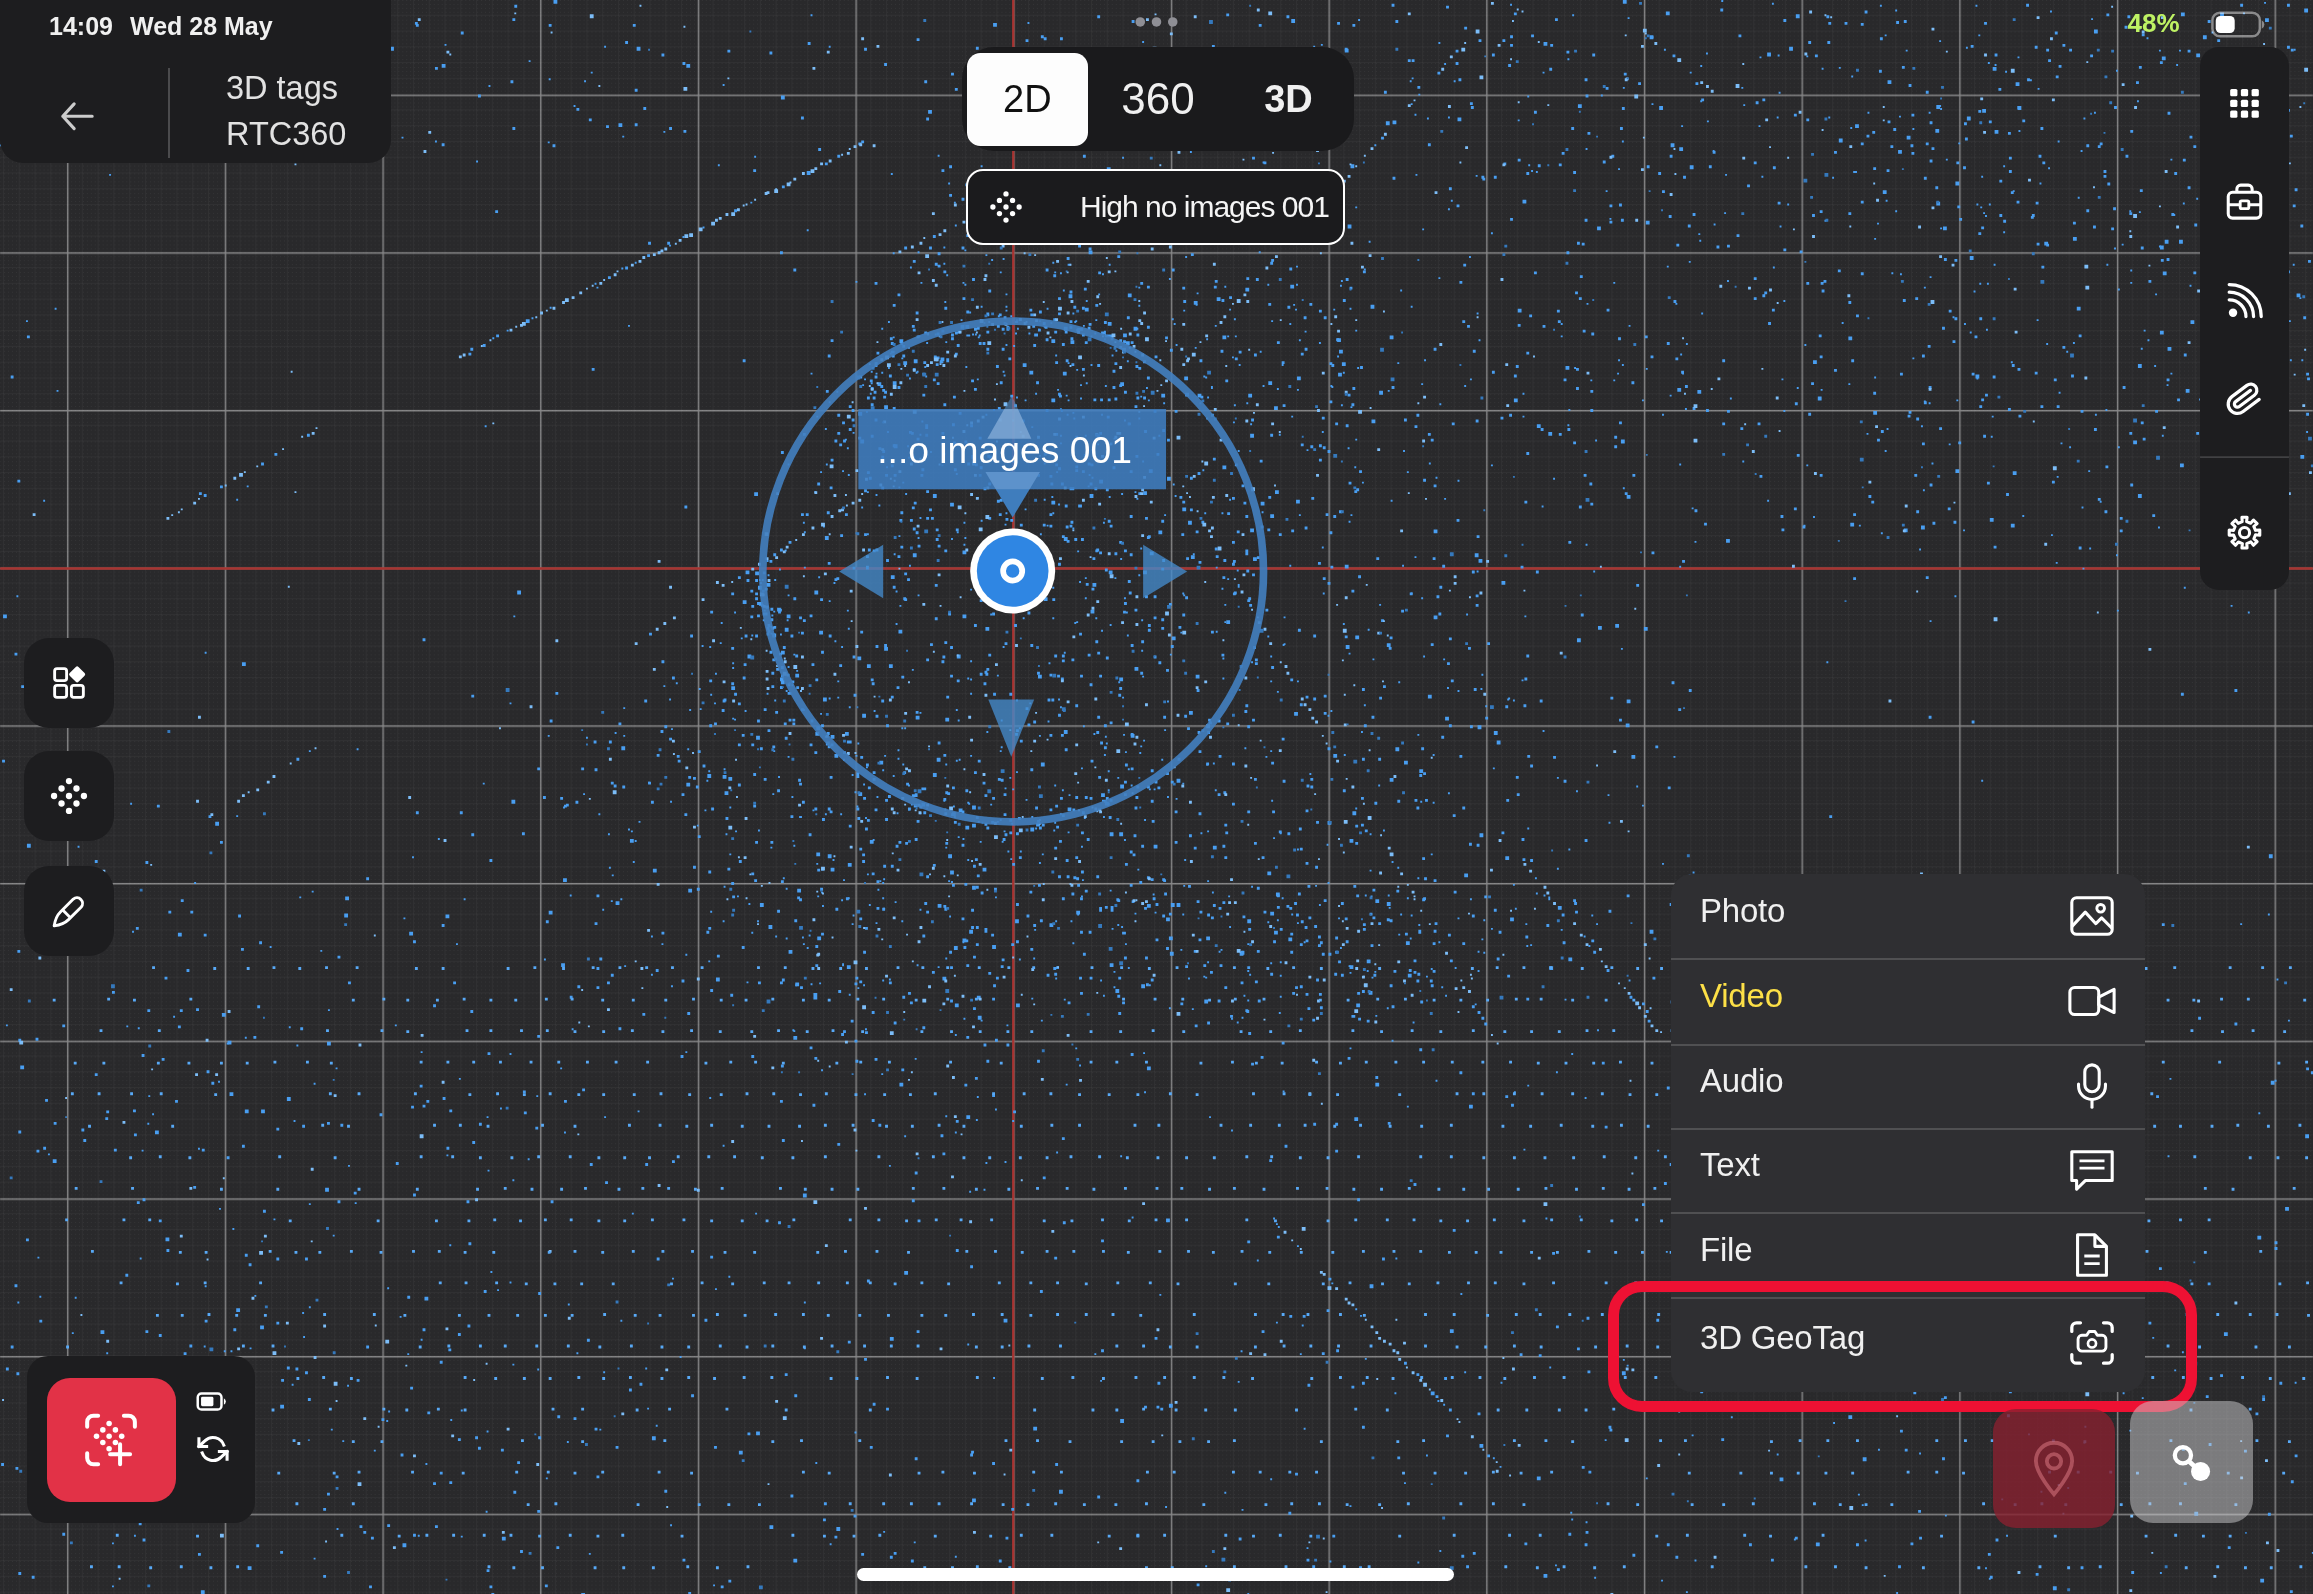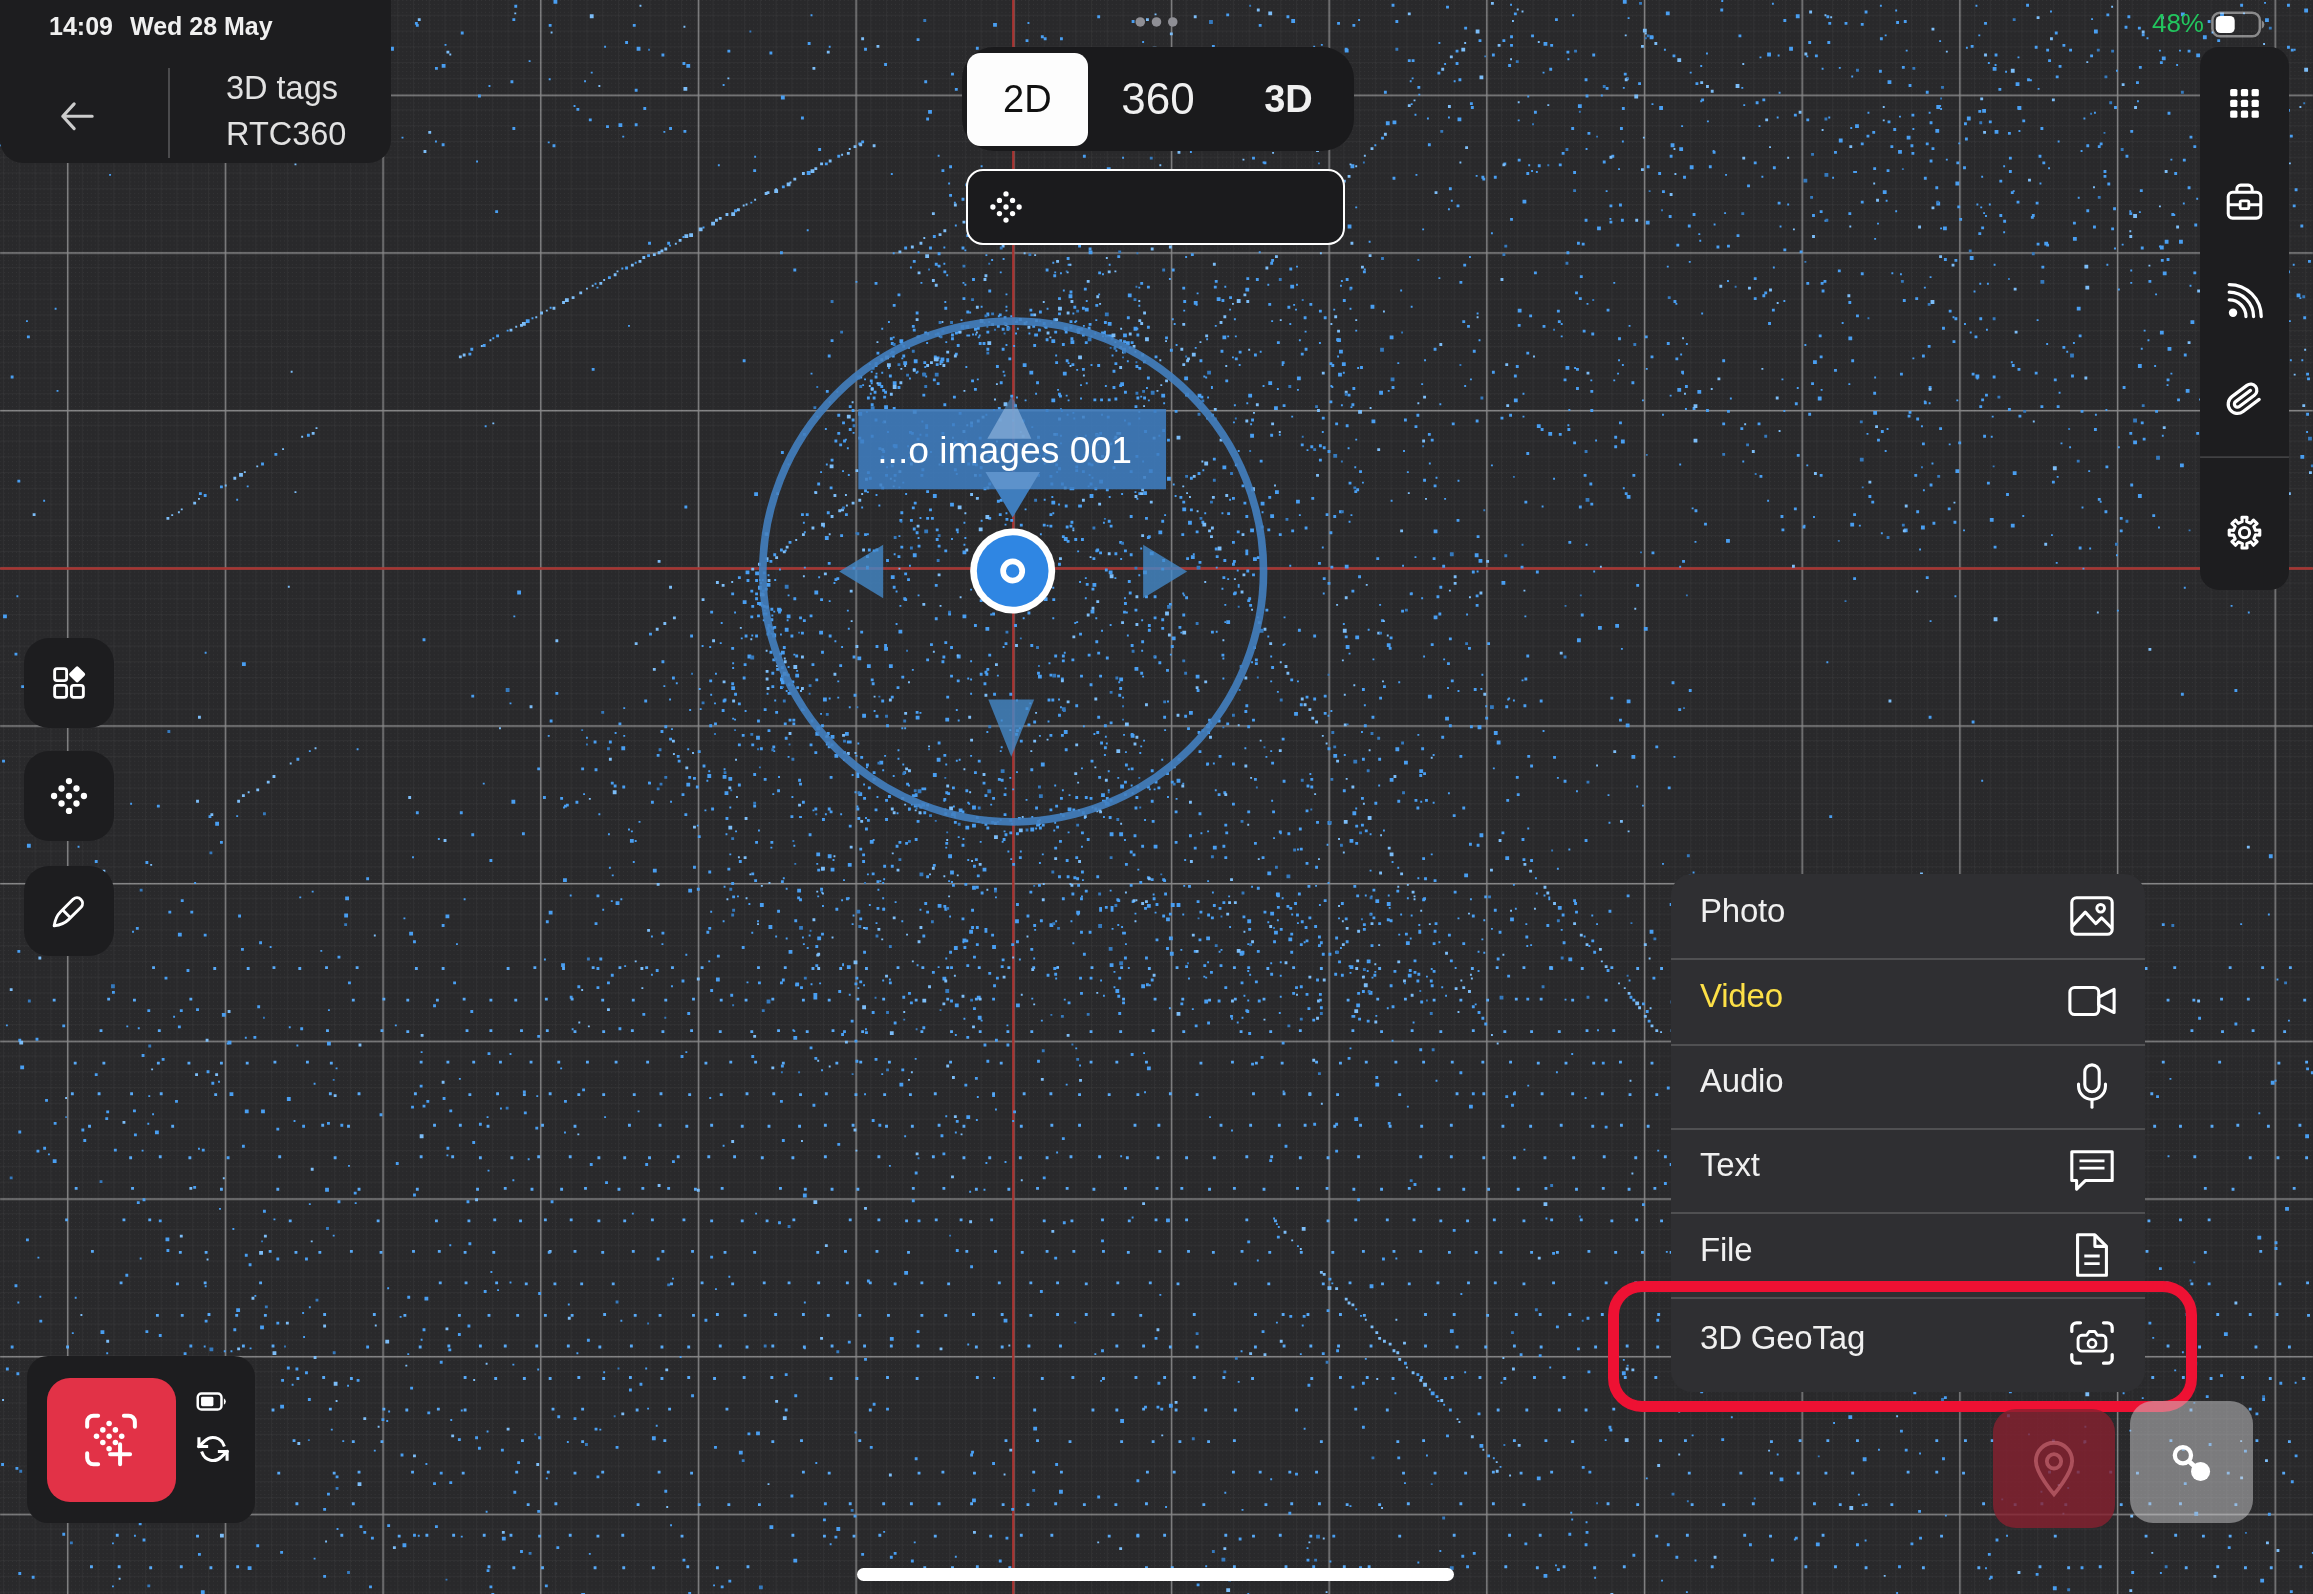--- a/index.html
+++ b/index.html
@@ -76,20 +76,21 @@
       <circle cx="0.0" cy="-13.8" r="2.8" fill="#fff"></circle>
       <circle cx="-6.9" cy="-6.9" r="2.8" fill="#fff"></circle>
       <circle cx="6.9" cy="-6.9" r="2.8" fill="#fff"></circle>
       <circle cx="-13.8" cy="0.0" r="2.8" fill="#fff"></circle>
       <circle cx="0.0" cy="0.0" r="2.8" fill="#fff"></circle>
       <circle cx="13.8" cy="0.0" r="2.8" fill="#fff"></circle>
       <circle cx="-6.9" cy="6.9" r="2.8" fill="#fff"></circle>
       <circle cx="6.9" cy="6.9" r="2.8" fill="#fff"></circle>
       <circle cx="0.0" cy="13.8" r="2.8" fill="#fff"></circle>
     </svg>
+<div class="abs" style="left:112px;top:0;height:71px;display:flex;align-items:center;font-size:30px;letter-spacing:-1px;color:#f5f5f5;white-space:nowrap">High no images 001</div>
 </div>
 <div class="panel" style="left:2200px;top:47px;width:89px;height:543px;border-radius:19px">
 <svg class="abs" style="left:0;top:0" width="89" height="543" viewBox="0 0 93 568">
 <g transform="translate(46.5,59)">
         <rect x="-15" y="-15" width="7.6" height="7.6" rx="1.6" fill="#fff"></rect>
         <rect x="-3.8" y="-15" width="7.6" height="7.6" rx="1.6" fill="#fff"></rect>
         <rect x="7.4" y="-15" width="7.6" height="7.6" rx="1.6" fill="#fff"></rect>
         <rect x="-15" y="-3.8" width="7.6" height="7.6" rx="1.6" fill="#fff"></rect>
         <rect x="-3.8" y="-3.8" width="7.6" height="7.6" rx="1.6" fill="#fff"></rect>
         <rect x="7.4" y="-3.8" width="7.6" height="7.6" rx="1.6" fill="#fff"></rect>
@@ -114,21 +115,21 @@
           <path d="M21.44 11.05l-9.19 9.19a6 6 0 0 1-8.49-8.49l8.57-8.57A4 4 0 1 1 18 8.84l-8.59 8.57a2 2 0 0 1-2.83-2.83l8.49-8.48" fill="none" stroke="#fff" stroke-width="2.1" stroke-linecap="round" stroke-linejoin="round"></path>
         </g>
       </g>
 <line x1="0" y1="429" x2="93" y2="429" stroke="rgba(255,255,255,.16)" stroke-width="2"></line>
 <g transform="translate(46.5,508)">
         <path d="M-2.7 -16.0 L2.7 -16.0 L2.2 -11.5 L6.4 -9.8 L9.4 -13.2 L13.2 -9.4 L9.7 -6.6 L11.5 -2.4 L16.0 -2.7 L16.0 2.7 L11.5 2.2 L9.8 6.4 L13.2 9.4 L9.4 13.2 L6.6 9.7 L2.4 11.5 L2.7 16.0 L-2.7 16.0 L-2.2 11.5 L-6.4 9.8 L-9.4 13.2 L-13.2 9.4 L-9.7 6.6 L-11.5 2.4 L-16.0 2.7 L-16.0 -2.7 L-11.5 -2.2 L-9.8 -6.4 L-13.2 -9.4 L-9.4 -13.2 L-6.6 -9.7 L-2.4 -11.5 Z" fill="none" stroke="#fff" stroke-width="3.2" stroke-linejoin="round"></path>
         <circle cx="0" cy="0" r="5.3" fill="none" stroke="#fff" stroke-width="3.2"></circle>
       </g>
 </svg>
 </div>
-<div class="abs" style="left:2103px;top:7.6px;width:101px;height:32.5px;text-align:right;font-size:26px;font-weight:400;color:#22c55e">48%</div>
+<div class="abs" style="left:2103px;top:7.6px;width:101px;height:32.5px;text-align:center;font-size:26px;font-weight:700;color:#bef264">48%</div>
 <svg class="abs" style="left:2211px;top:10.5px" width="55" height="27" viewBox="0 0 58 28">
 <rect x="1.5" y="1.5" width="50" height="25" rx="8" fill="none" stroke="rgba(255,255,255,.45)" stroke-width="2.6"></rect>
 <rect x="5" y="5" width="20" height="18" rx="5" fill="#fff"></rect>
 <path d="M53.5 9.5 a5 5 0 0 1 0 9 z" fill="rgba(255,255,255,.45)"></path>
 </svg>
 <div class="panel" style="left:24px;top:638px;width:90px;height:90px;border-radius:25px"></div>
 <div class="panel" style="left:24px;top:751px;width:90px;height:90px;border-radius:25px"></div>
 <div class="panel" style="left:24px;top:866px;width:90px;height:90px;border-radius:25px"></div>
 <svg class="abs" style="left:24px;top:638px" width="90" height="90" viewBox="-47 -47 94 94">
     <rect x="-15" y="-15" width="12.5" height="12.5" rx="2.5" fill="none" stroke="#fff" stroke-width="3"></rect>

